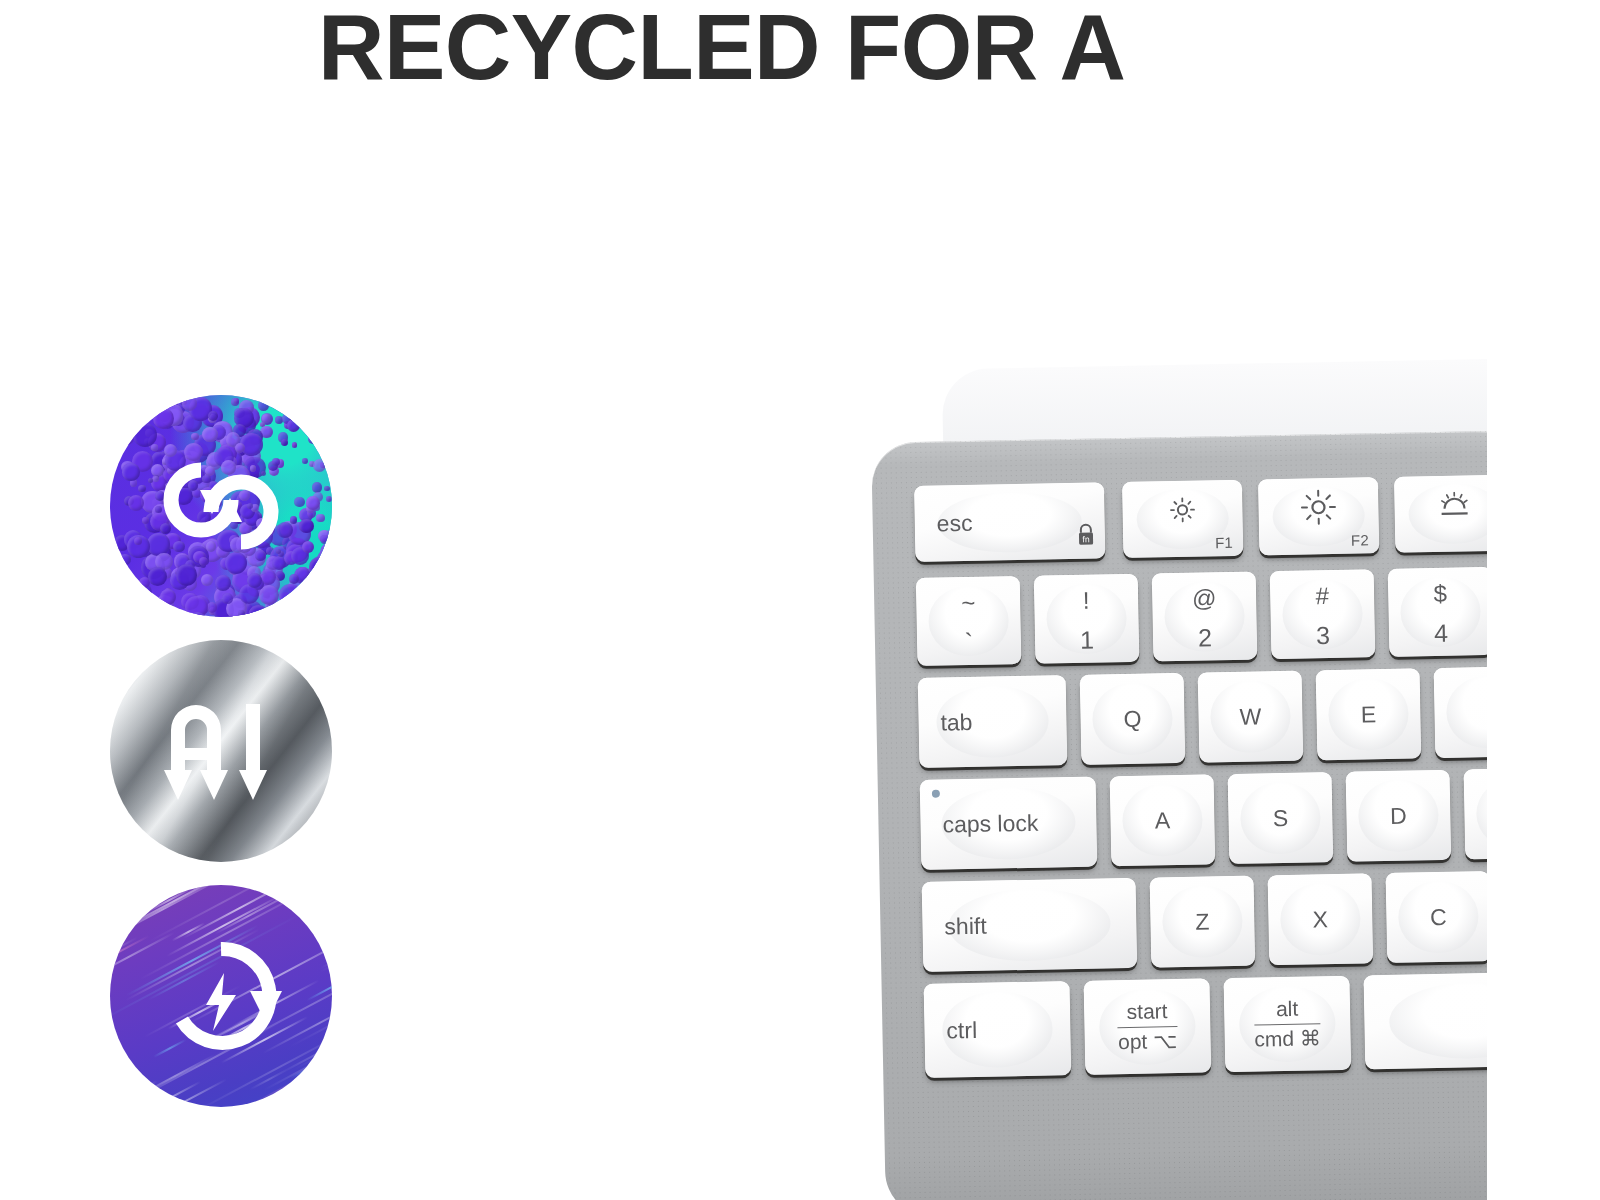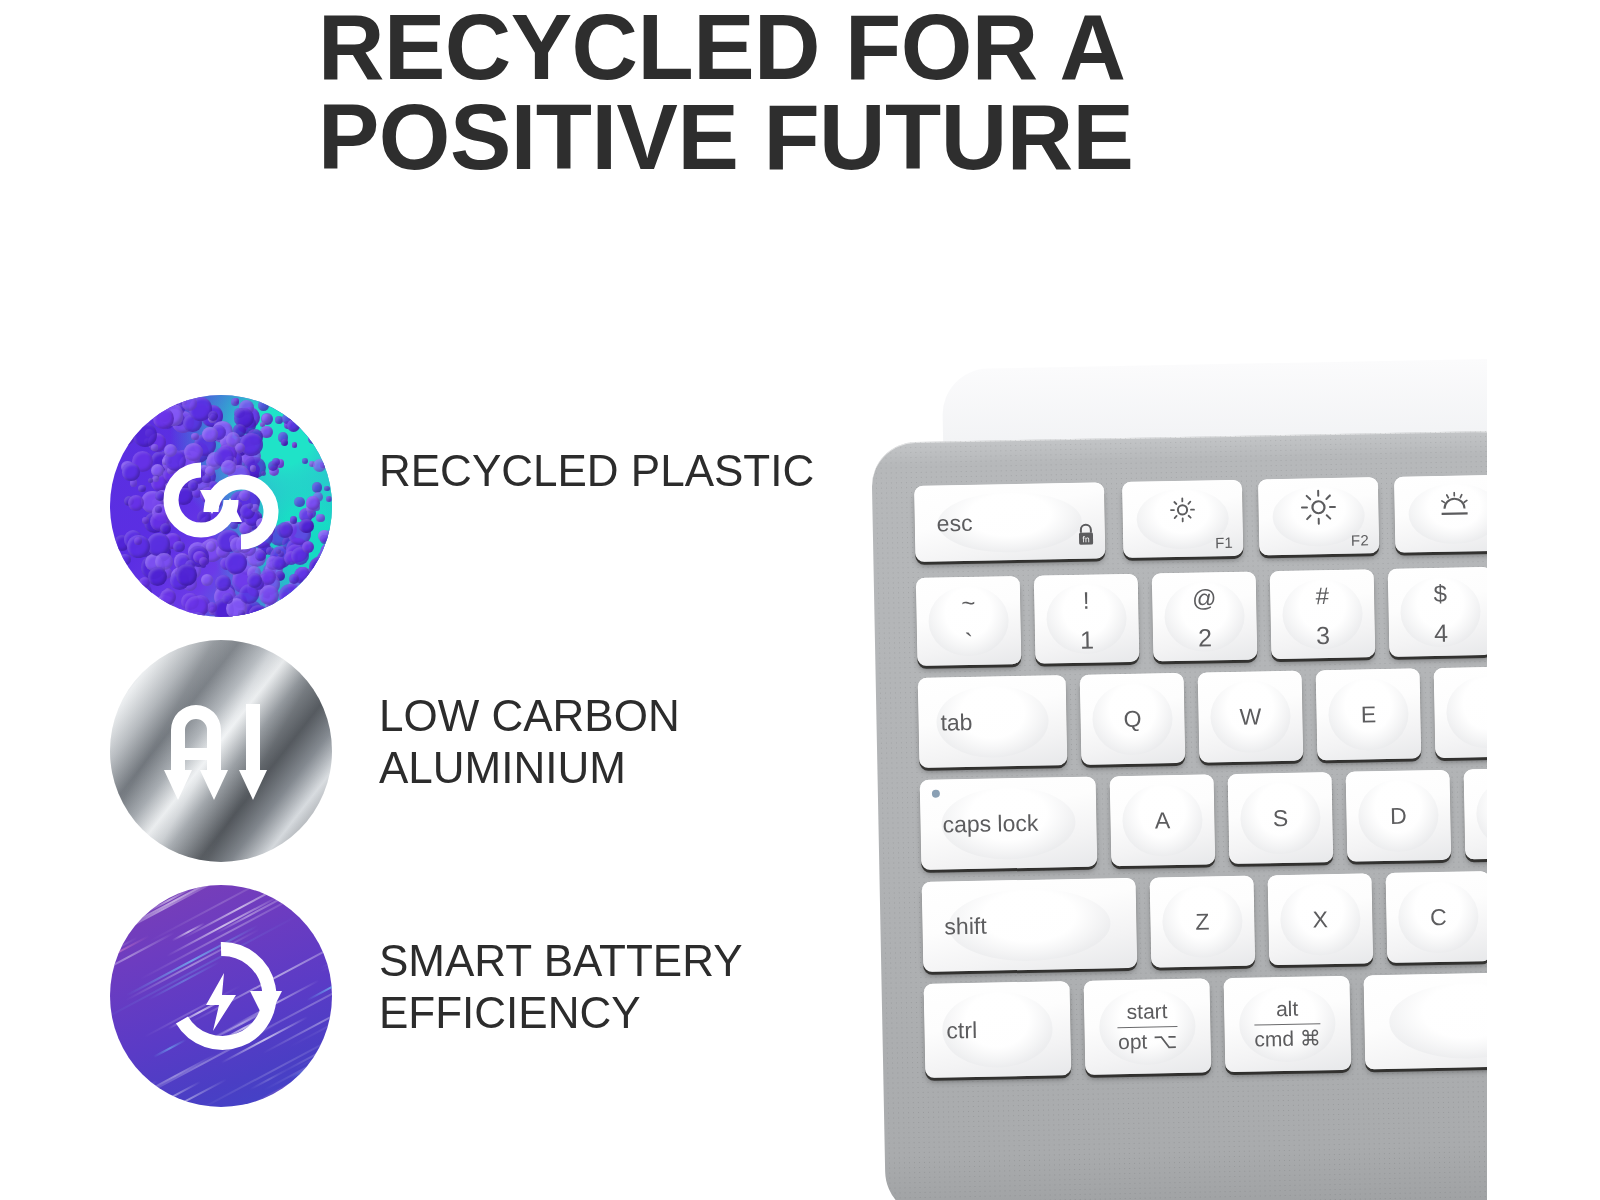--- a/index.html
+++ b/index.html
@@ -181,21 +181,20 @@
     background:#fff; z-index: 40;
   }
 </style>
 </head>
 <body>
 
 <div id="stage">
 
   <div class="headline">
     <span class="l1">RECYCLED FOR A</span>
-    <span class="l2">POSITIVE FUTURE</span>
   </div>
 
   <div class="features">
 
     <div class="feature f0">
       <div class="badge">
         <div class="art art-plastic">
           <div class="pellets" id="pellets">
               <i style="left: 60.4961%; top: 37.9317%; width: 4.16364%; height: 4.16364%; background: rgb(106, 51, 232); opacity: 0.73;"></i>
               <i style="left: 1.99458%; top: 13.8155%; width: 8.36401%; height: 8.36401%; background: rgb(91, 46, 227); opacity: 0.79;"></i>
@@ -648,21 +647,20 @@
             <g fill="none" stroke="#ffffff" stroke-width="15" stroke-linecap="butt">
               <path d="M44 28 A30 30 0 1 0 74 58"></path>
               <path d="M84 100 A30 30 0 1 0 54 70"></path>
             </g>
             <polygon points="43,48 67,48 55,72" fill="#ffffff"></polygon>
             <polygon points="85,80 61,80 73,56" fill="#ffffff"></polygon>
           </svg>
         </div>
       </div>
       <div class="feat-label">
-        <span>RECYCLED PLASTIC</span>
       </div>
     </div>
 
     <div class="feature f1">
       <div class="badge">
         <div class="art art-alu"></div>
         <div class="glyph">
           <svg width="140" height="130" viewBox="0 0 140 130" aria-hidden="true">
             <g fill="#ffffff">
 
@@ -674,24 +672,20 @@
               <polygon points="13,84 41,84 27,114"></polygon>
 
               <polygon points="49,84 77,84 63,114"></polygon>
 
               <rect x="95" y="18" width="14" height="68"></rect>
 
               <polygon points="88,84 116,84 102,114"></polygon>
             </g>
           </svg>
         </div>
-      </div>
-      <div class="feat-label">
-        <span>LOW CARBON</span>
-        <span>ALUMINIUM</span>
       </div>
     </div>
 
     <div class="feature f2">
       <div class="badge">
         <div class="art art-batt">
           <div class="streaks" id="streaks">
               <i style="left: 61.8486%; top: 74.3261%; width: 75.3073%; opacity: 0.27;"></i>
               <i style="left: 82.4094%; top: 56.5725%; width: 23.3195%; opacity: 0.26;"></i>
               <i style="left: 22.5043%; top: 7.98612%; width: 12.2068%; opacity: 0.58;"></i>
@@ -753,24 +747,20 @@
             </div>
         </div>
         <div class="glyph">
           <svg width="126" height="126" viewBox="0 0 126 126" aria-hidden="true">
             <path d="M63 16 A47 47 0 1 1 24 87" fill="none" stroke="#ffffff" stroke-width="14" stroke-linecap="butt"></path>
             <polygon points="92,58 124,58 108,90" fill="#ffffff"></polygon>
             <polygon points="66,40 48,72 61,72 55,98 78,62 64,62" fill="#ffffff"></polygon>
           </svg>
         </div>
       </div>
-      <div class="feat-label">
-        <span>SMART BATTERY</span>
-        <span>EFFICIENCY</span>
-      </div>
     </div>
   </div>
 
   <div class="kb-wrap">
     <div class="kb">
       <div class="kb-plate"></div>
       <div class="kb-body"></div>
       <div class="kb-keys">
 
         <div class="key wide" style="left:42px; top:44px; width:190px; height:76px;">

